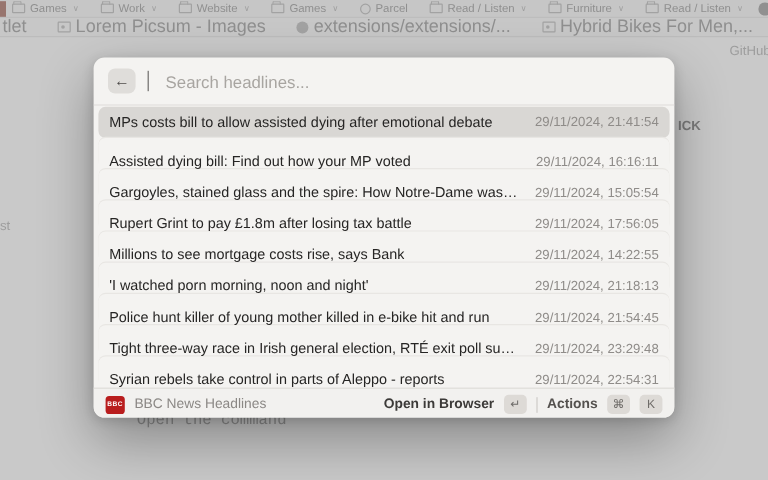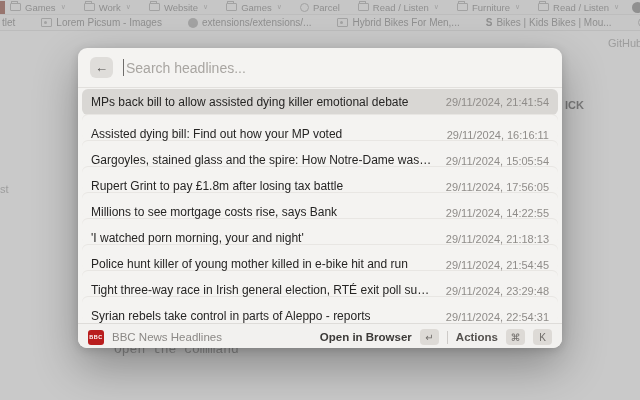--- a/index.html
+++ b/index.html
@@ -3,21 +3,21 @@
 <meta charset="utf-8">
 <style>
   html,body{margin:0;padding:0;background:#c8c8c8;}
   *{box-sizing:border-box;font-family:"Liberation Sans", sans-serif;}
   .screen{position:relative;width:640px;height:400px;overflow:hidden;background:#c9c9c9;}
 
   
   .bg{position:absolute;inset:0;z-index:1;}
   .bm-bar{position:absolute;left:0;right:0;display:flex;align-items:center;color:#8f8f8f;background:#c6c6c6;}
   .bm-row1{top:0;height:15px;border-bottom:1px solid #bdbdbd;gap:18px;padding-left:10px;font-size:9.5px;}
-  .bm-row2{top:15px;height:16px;border-bottom:1px solid #bcbcbc;gap:26px;padding-left:2px;font-size:10px;background:#c7c7c7;}
+  .bm-row2{top:15px;height:16px;border-bottom:1px solid #bcbcbc;gap:26px;padding-left:2px;font-size:15px;background:#c7c7c7;}
   .bm-item{display:flex;align-items:center;gap:4px;white-space:nowrap;flex:0 0 auto;}
   .bm-icon{display:inline-block;position:relative;}
   [data-icon="folder"]>.bm-icon{width:11px;height:8px;border:1px solid #a2a2a2;border-radius:1px;}
   [data-icon="folder"]>.bm-icon::before{content:"";position:absolute;top:-3px;left:0;width:5px;height:2px;border:1px solid #a2a2a2;border-bottom:none;border-radius:1px 1px 0 0;}
   [data-icon="globe"]>.bm-icon{width:9px;height:9px;border:1.5px solid #a2a2a2;border-radius:50%;}
   [data-icon="image"]>.bm-icon{width:11px;height:9px;border:1px solid #a2a2a2;border-radius:1px;}
   [data-icon="image"]>.bm-icon::before{content:"";position:absolute;left:2px;top:2px;width:3px;height:3px;border-radius:50%;background:#a2a2a2;}
   [data-icon="github"]>.bm-icon{width:10px;height:10px;border-radius:50%;background:#a2a2a2;}
   [data-icon="letter-s"]>.bm-icon::before{content:"S";font-weight:bold;font-size:10px;color:#8f8f8f;}
   .bm-item.chev::after{content:"∨";font-size:7px;color:#a0a0a0;margin-left:1px;}
@@ -32,21 +32,21 @@
   .bg-step4{left:97px;top:358px;font-size:13px;color:#8f8f8f;display:flex;gap:8px;align-items:baseline;}
   .step-num{color:#a7a7a7;}
   .step-code{font-family:"Liberation Mono", monospace;font-size:12px;color:#b2b0ad;}
 
   
   .modal{position:absolute;z-index:10;left:78px;top:48px;width:484px;height:300px;background:#f4f3f1;border-radius:9px;
          box-shadow:0 18px 45px rgba(0,0,0,.32),0 2px 10px rgba(0,0,0,.15);display:flex;flex-direction:column;overflow:hidden;}
   .m-header{height:40px;display:flex;align-items:center;gap:10px;padding:0 12px;border-bottom:1px solid #e2e0dd;flex:0 0 auto;}
   .back-btn{width:23px;height:21px;border:none;border-radius:6px;background:#dfddda;color:#4e4c4a;font-size:13px;line-height:1;
             display:flex;align-items:center;justify-content:center;cursor:pointer;padding:0;}
-  .search-wrap{display:flex;align-items:center;flex:1;gap:2px;}
+  .search-wrap{display:flex;align-items:center;flex:1;gap:14px;}
   .caret{width:1px;height:17px;background:#6e6c6a;flex:0 0 auto;}
   .search-input{flex:1;border:none;outline:none;background:transparent;font-size:14px;color:#3a3836;padding:0;}
   .search-input::placeholder{color:#a8a5a1;}
 
   .hl-list{flex:1;padding:1px 4px 0 4px;}
   .hl-row{height:26px;display:flex;align-items:center;justify-content:space-between;padding:0 9px;border-radius:6px;cursor:pointer;}
   .hl-row + .hl-row{box-shadow:0 -1px 0 #e8e6e3;align-items:flex-end;}
   .hl-row.selected{background:#d9d7d4;box-shadow:none;}
   .hl-title{font-size:12px;color:#262524;white-space:nowrap;overflow:hidden;text-overflow:ellipsis;}
   .hl-time{font-size:11px;color:#8f8c89;white-space:nowrap;margin-left:12px;}
@@ -154,41 +154,41 @@
         <span>←</span>
       </button>
       <div class="search-wrap">
         <span class="caret"></span>
         <input class="search-input" type="text" placeholder="Search headlines..." style="">
       </div>
     </div>
 
     <div class="hl-list">
       <div class="hl-row selected">
-          <span class="hl-title">MPs back bill to allow assisted dying killer emotional debate</span>
+          <span class="hl-title">MPs costs bill to allow assisted dying after emotional debate</span>
           <span class="hl-time">29/11/2024, 21:41:54</span>
         </div>
         <div class="hl-row">
           <span class="hl-title">Assisted dying bill: Find out how your MP voted</span>
           <span class="hl-time">29/11/2024, 16:16:11</span>
         </div>
         <div class="hl-row">
           <span class="hl-title">Gargoyles, stained glass and the spire: How Notre-Dame was restored</span>
           <span class="hl-time">29/11/2024, 15:05:54</span>
         </div>
         <div class="hl-row">
           <span class="hl-title">Rupert Grint to pay £1.8m after losing tax battle</span>
           <span class="hl-time">29/11/2024, 17:56:05</span>
         </div>
         <div class="hl-row">
           <span class="hl-title">Millions to see mortgage costs rise, says Bank</span>
           <span class="hl-time">29/11/2024, 14:22:55</span>
         </div>
         <div class="hl-row">
-          <span class="hl-title">'I watched porn morning, your and night'</span>
+          <span class="hl-title">'I watched porn morning, noon and night'</span>
           <span class="hl-time">29/11/2024, 21:18:13</span>
         </div>
         <div class="hl-row">
           <span class="hl-title">Police hunt killer of young mother killed in e-bike hit and run</span>
           <span class="hl-time">29/11/2024, 21:54:45</span>
         </div>
         <div class="hl-row">
           <span class="hl-title">Tight three-way race in Irish general election, RTÉ exit poll suggests</span>
           <span class="hl-time">29/11/2024, 23:29:48</span>
         </div>

